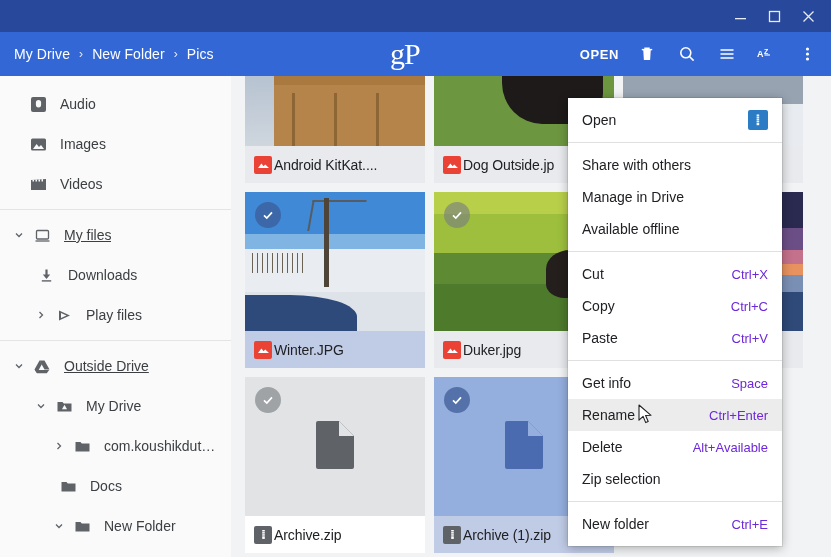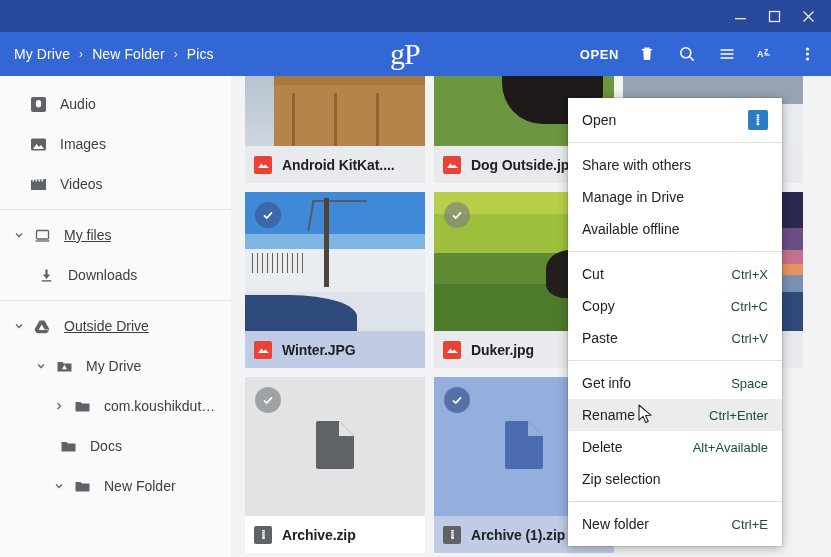--- a/index.html
+++ b/index.html
@@ -95,21 +95,21 @@
     display: grid; grid-template-columns: repeat(3, 180px);
     gap: 9px 9px;
   }
   .card { width: 180px; position: relative; }
   .thumb {
     width: 180px; height: 139px; position: relative; overflow: hidden;
     background: #dadce0;
   }
   .label {
     height: 37px; display: flex; align-items: center;
-    padding-left: 9px; background: #fff; gap: 10px; font-weight: bold;
+    padding-left: 9px; background: #fff; gap: 2px;
   }
   .label.sel { background: #c0cbe6; }
   .label.gray { background: #e8eaed; }
   .label .fname {
     font-size: 14px; color: #202124; white-space: nowrap;
     overflow: hidden; letter-spacing: -.1px;
   }
   .ftype {
     width: 18px; height: 18px; flex: 0 0 18px;
     display: flex; align-items: center; justify-content: center;
@@ -206,21 +206,21 @@
     padding: 6px 0 6px 0;
     z-index: 40;
   }
   .mi {
     height: 32px; display: flex; align-items: center;
     padding: 0 14px; font-size: 14px; color: #202124;
     white-space: nowrap;
   }
   .mi.hl { background: #ececec; }
   .mi .mlabel { flex: 1; }
-  .mi .maccel { color: #14532d; font-size: 13px; margin-left: 12px; text-align: center; }
+  .mi .maccel { color: #6d28d9; font-size: 13px; margin-left: 12px; text-align: center; }
   .mi .mbadge {
     width: 20px; height: 20px; border-radius: 2px;
     background: #2b7cc4; display: flex; align-items: center; justify-content: center;
   }
   .msep { height: 1px; background: #e0e0e0; margin: 6px 0; }
 
   
   .cursor { position: absolute; z-index: 60; pointer-events: none; }
 </style>
 </head>
@@ -347,20 +347,34 @@
     <div class="nav-item ind2">
       <span class="nicon">
         <svg width="15" height="15" viewBox="0 0 15 15" fill="#5f6368">
             <path d="M6.4 1.5h2.2v5h2.6L7.5 11 3.8 6.5h2.6z"></path>
             <rect x="2.8" y="12.2" width="9.4" height="1.4"></rect>
           </svg>
       </span>
       <span class="nlabel">Downloads</span>
     </div>
 
+    <div class="nav-item ind2t">
+      <span class="twist">
+        <svg width="10" height="10" viewBox="0 0 10 10" fill="none" stroke="#5f6368" stroke-width="1.3">
+            <path d="M3.5 2 L6.5 5 L3.5 8"></path>
+          </svg>
+      </span>
+      <span class="nicon">
+        <svg width="15" height="15" viewBox="0 0 15 15" fill="#5f6368">
+            <path d="M2 2.5 L13 7.5 L2 12.5z"></path>
+            <path d="M4 5 L9.5 7.5 L4 10z" fill="#fafafa"></path>
+          </svg>
+      </span>
+      <span class="nlabel">Play files</span>
+    </div>
 
     <div class="nav-sep"></div>
 
     <div class="nav-item ind1">
       <span class="twist">
         <svg width="10" height="10" viewBox="0 0 10 10" fill="none" stroke="#5f6368" stroke-width="1.3">
             <path d="M2 3.5 L5 6.5 L8 3.5"></path>
           </svg>
       </span>
       <span class="nicon">

